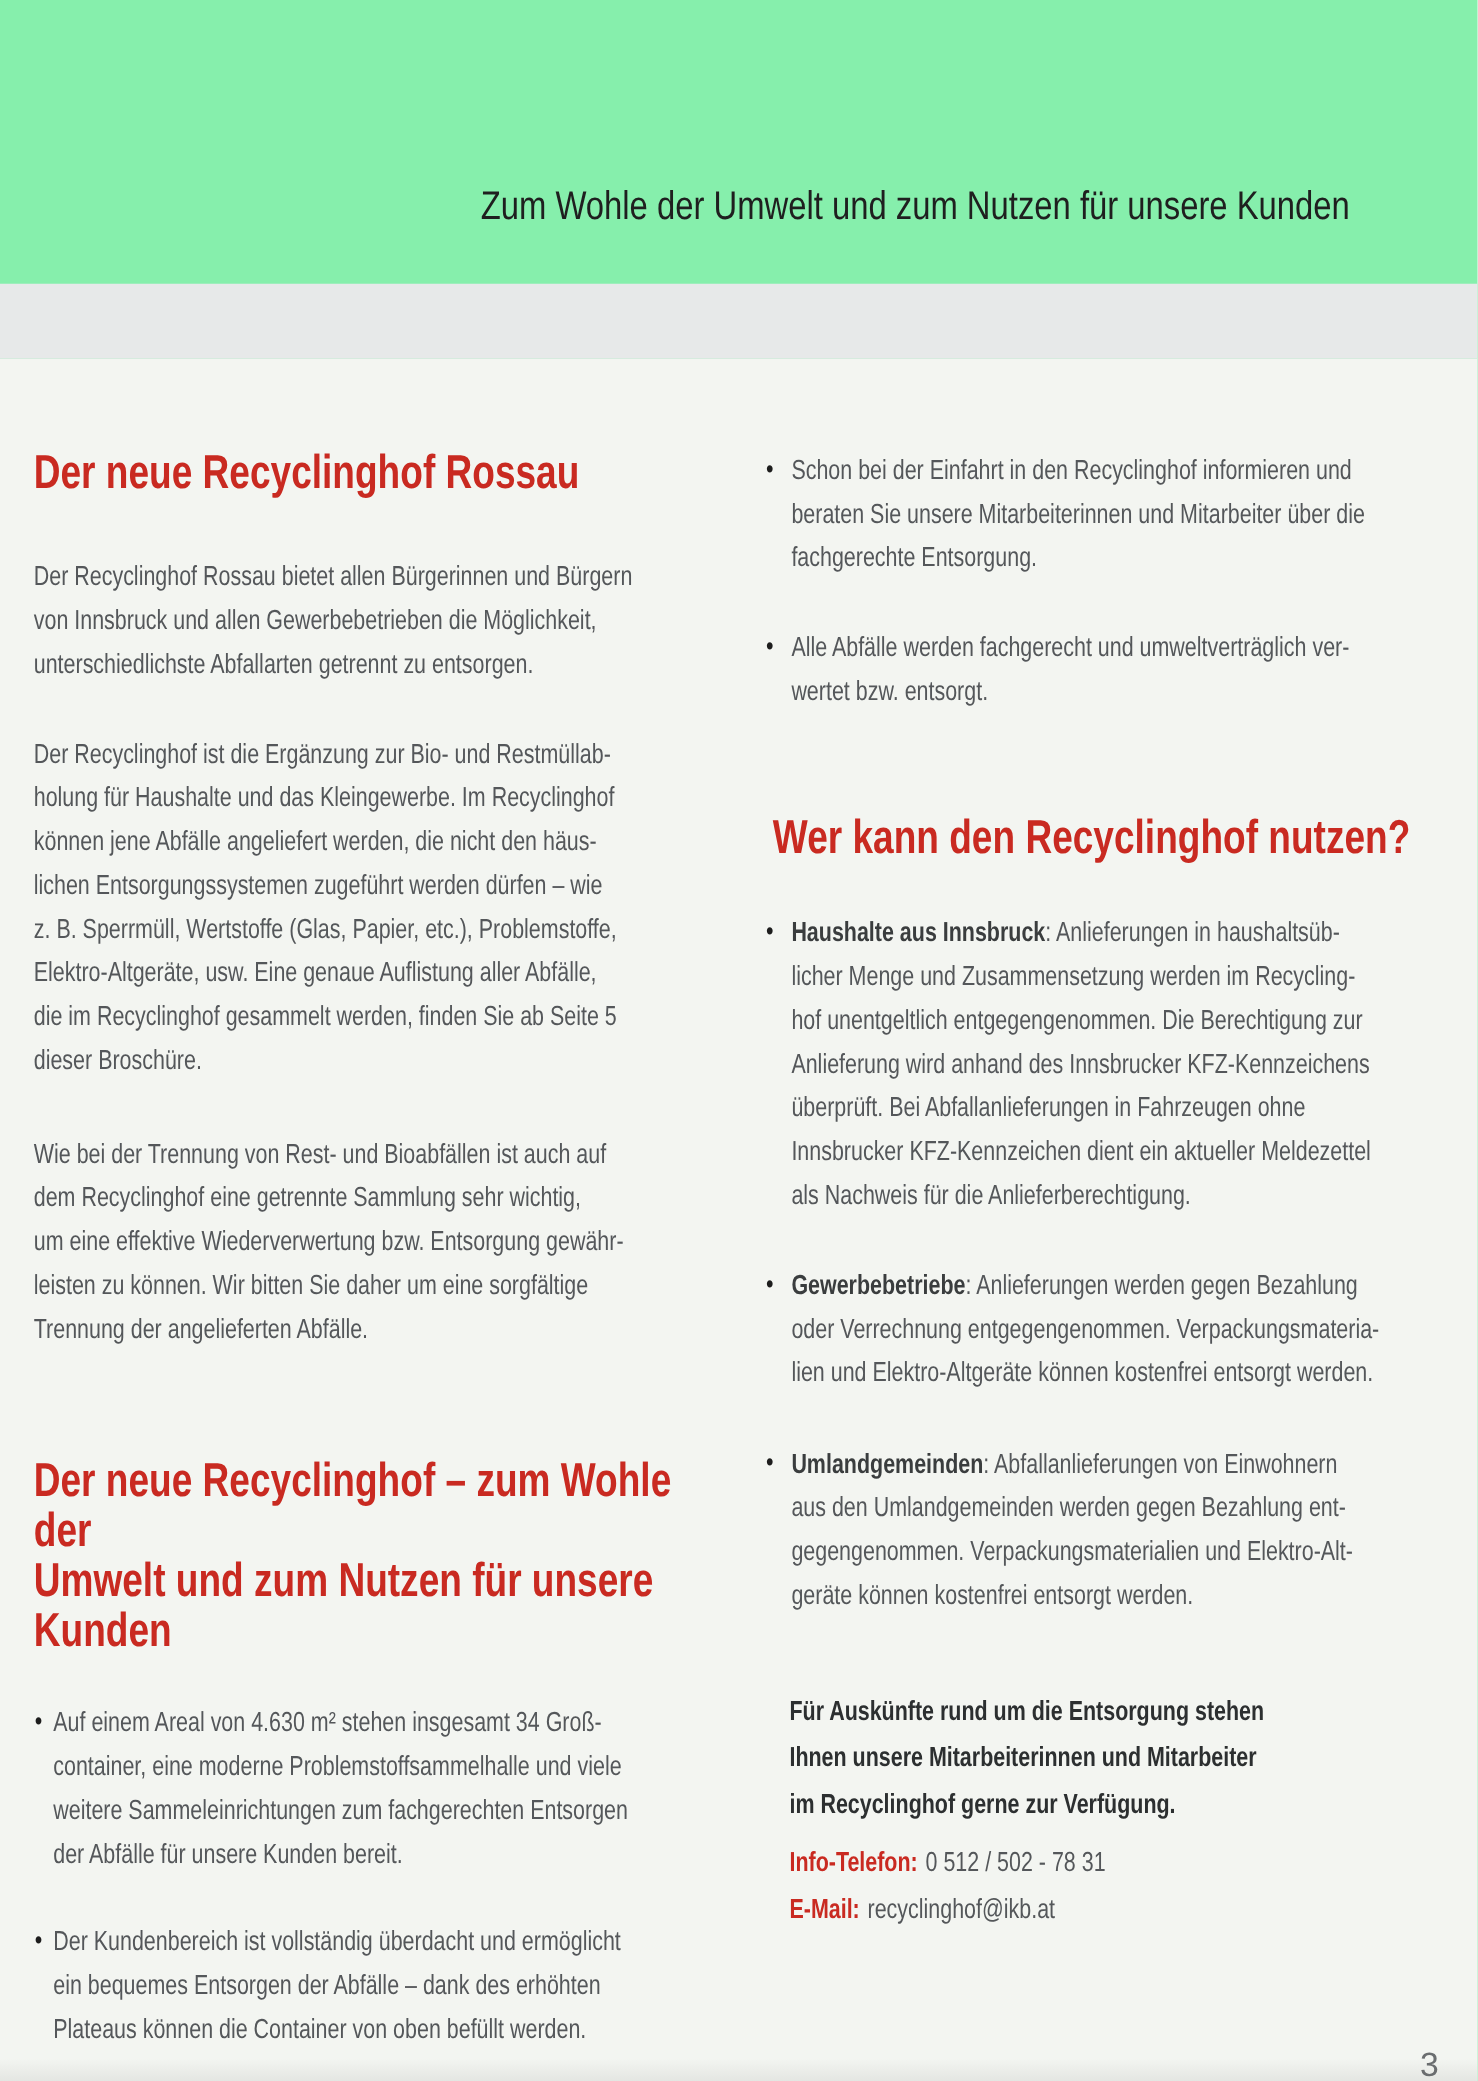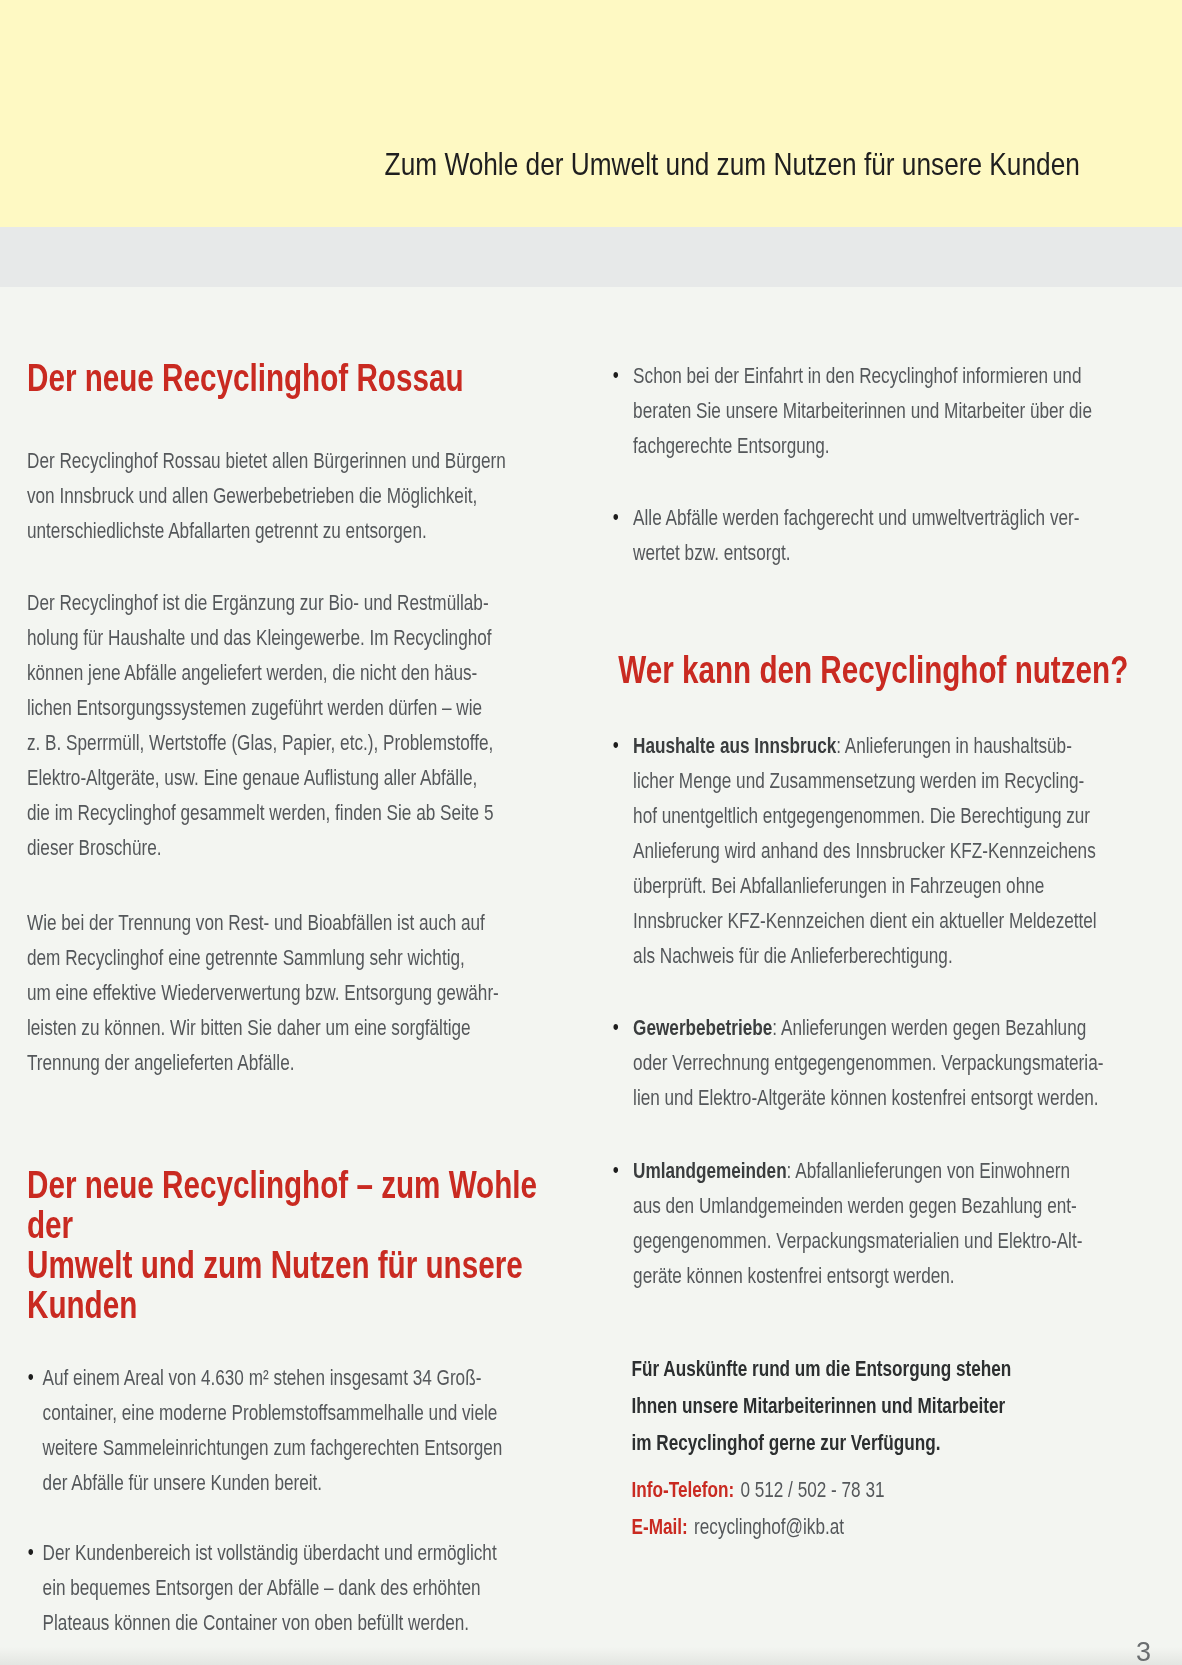--- a/index.html
+++ b/index.html
@@ -1,19 +1,19 @@
 <!DOCTYPE html>
 <html><head>
 <meta charset="utf-8">
 <style>
   html,body{margin:0;padding:0;}
   .page{
     position:relative;
     width:1182px;height:1665px;
-    background:#fef9c3;
+    background:#86efac;
     font-family:"Liberation Sans", sans-serif;
     overflow:hidden;
   }
   .lower-paper{
     position:absolute;left:0;top:287px;width:1182px;height:1378px;
     background:#f3f5f1;
   }
   .band{
     position:absolute;left:0;top:227px;width:1182px;height:60px;
     background:#e7e9e9;

